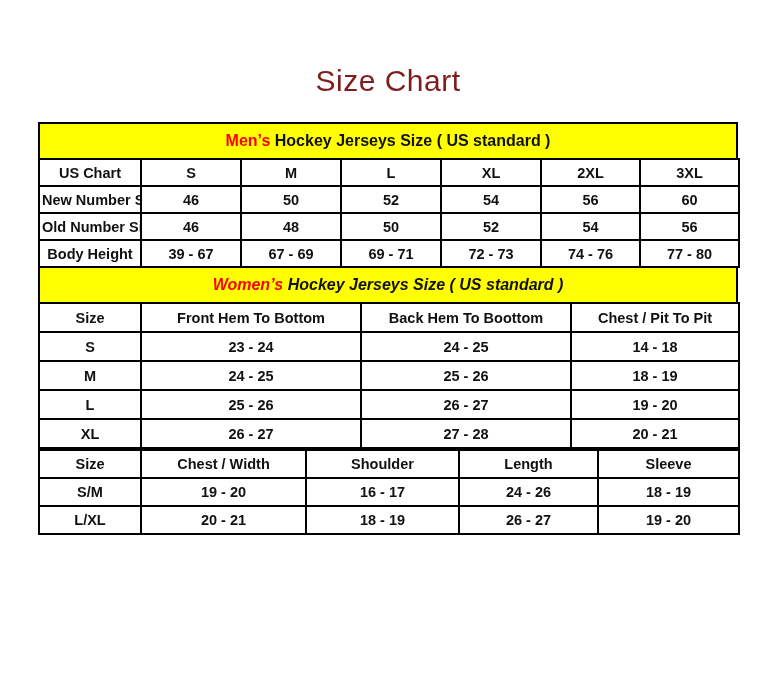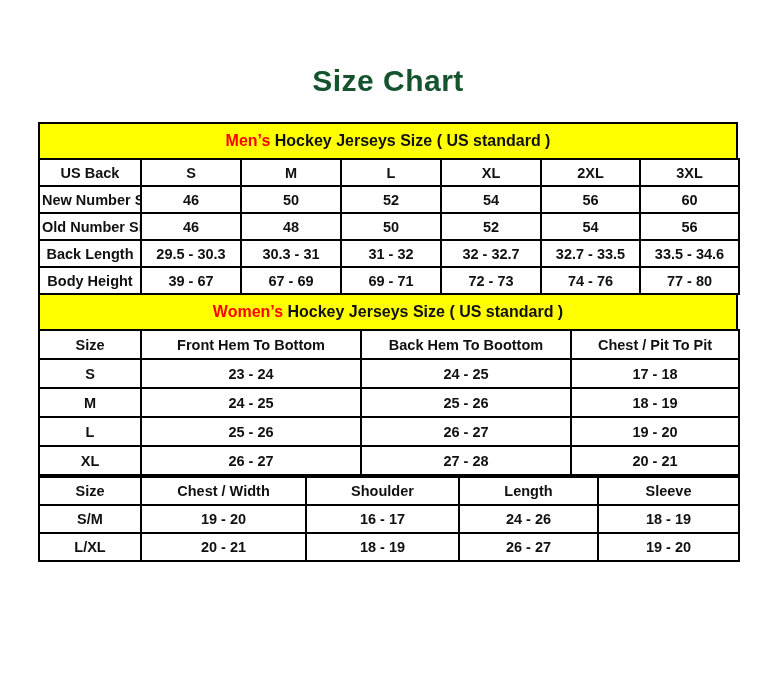--- a/index.html
+++ b/index.html
@@ -13,22 +13,22 @@
     overflow: hidden;
   }
   .title {
     position: absolute;
     top: 64px;
     left: 0;
     width: 100%;
     margin: 0;
     text-align: center;
     font-size: 30px;
-    font-weight: bold;
-    color: #14532d;
+    font-weight: normal;
+    color: #7f1d1d;
     letter-spacing: 0.5px;
   }
   .tables {
     position: absolute;
     left: 38px;
     top: 122px;
     width: 700px;
     border-radius: 15px;
   }
   .band {
@@ -37,21 +37,21 @@
     height: 38px;
     background: #FFFF00;
     border: 2px solid #000000;
     text-align: center;
     line-height: 34px;
     font-size: 16px;
     font-weight: bold;
     color: #111111;
   }
   .band + .size-table { margin-top: -2px; }
-  .size-table + .band { margin-top: -2px; }
+  .size-table + .band { margin-top: -2px; font-style: italic; }
   .band .accent { color: #FF0000; }
   .size-table {
     width: 700px;
     border-collapse: collapse;
     table-layout: fixed;
   }
   .size-table th, .size-table td {
     border: 2px solid #000000;
     height: var(--rh, 26px);
     padding: 0 2px;
@@ -82,21 +82,21 @@
           <col style="width: 102px;">
           <col style="width: 100px;">
           <col style="width: 100px;">
           <col style="width: 100px;">
           <col style="width: 100px;">
           <col style="width: 99px;">
           <col style="width: 99px;">
         </colgroup>
         <thead>
           <tr>
-            <th>US Back</th>
+            <th>US Chart</th>
             <th>S</th>
             <th>M</th>
             <th>L</th>
             <th>XL</th>
             <th>2XL</th>
             <th>3XL</th>
           </tr>
         </thead>
         <tbody>
           <tr>
@@ -109,29 +109,20 @@
             <td>60</td>
           </tr>
           <tr>
             <td>Old Number Size</td>
             <td>46</td>
             <td>48</td>
             <td>50</td>
             <td>52</td>
             <td>54</td>
             <td>56</td>
-          </tr>
-          <tr>
-            <td>Back Length</td>
-            <td>29.5 - 30.3</td>
-            <td>30.3 - 31</td>
-            <td>31 - 32</td>
-            <td>32 - 32.7</td>
-            <td>32.7 - 33.5</td>
-            <td>33.5 - 34.6</td>
           </tr>
           <tr>
             <td>Body Height</td>
             <td>39 - 67</td>
             <td>67 - 69</td>
             <td>69 - 71</td>
             <td>72 - 73</td>
             <td>74 - 76</td>
             <td>77 - 80</td>
           </tr>
@@ -151,21 +142,21 @@
             <th>Front Hem To Bottom</th>
             <th>Back Hem To <span class="wavy">Boottom</span></th>
             <th>Chest / Pit To Pit</th>
           </tr>
         </thead>
         <tbody>
           <tr>
             <td>S</td>
             <td>23 - 24</td>
             <td>24 - 25</td>
-            <td>17 - 18</td>
+            <td>14 - 18</td>
           </tr>
           <tr>
             <td>M</td>
             <td>24 - 25</td>
             <td>25 - 26</td>
             <td>18 - 19</td>
           </tr>
           <tr>
             <td>L</td>
             <td>25 - 26</td>

